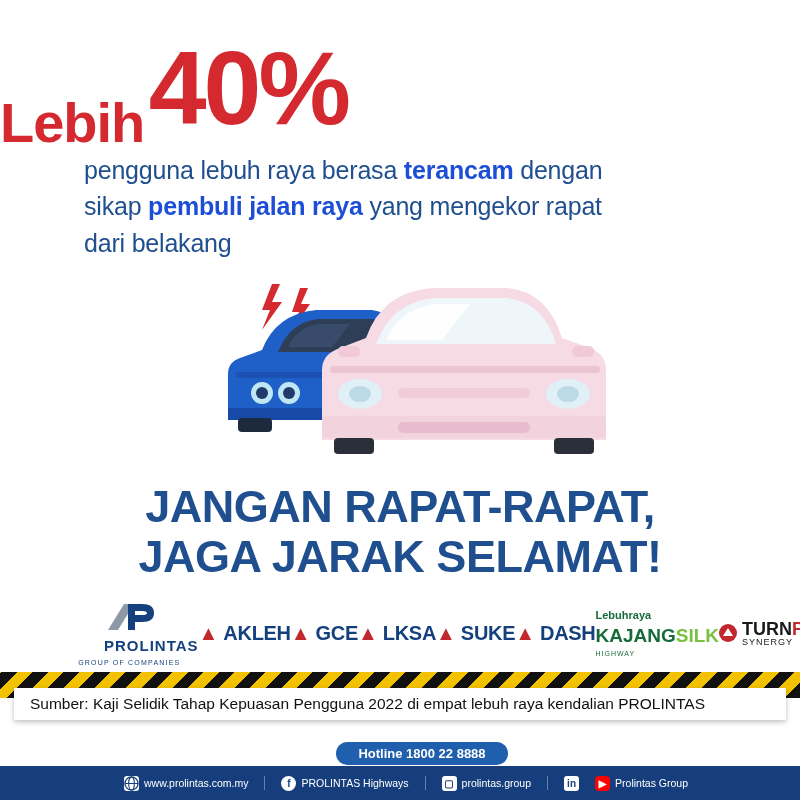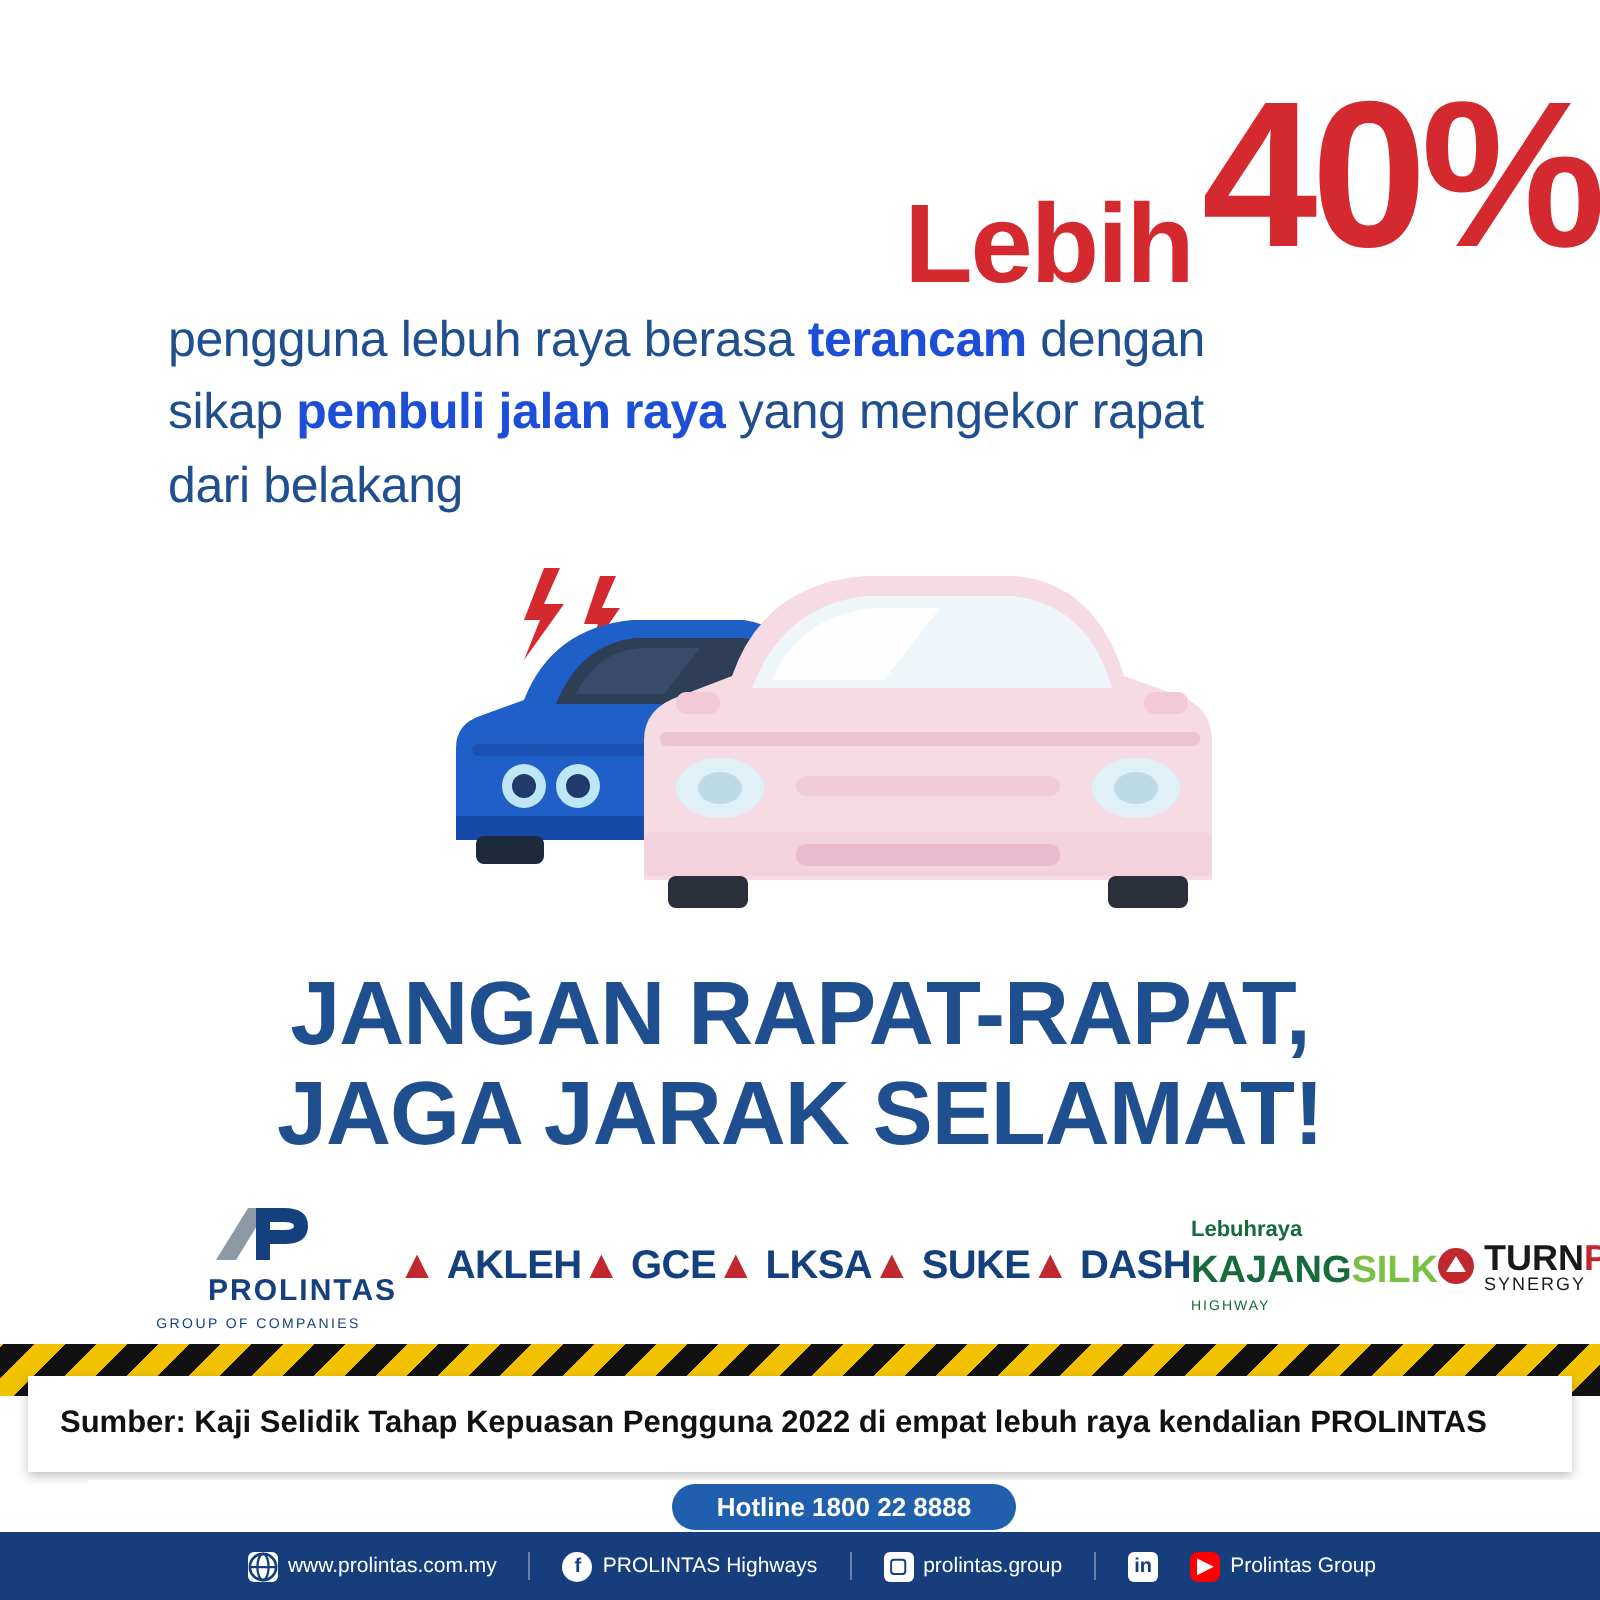--- a/index.html
+++ b/index.html
@@ -12,21 +12,21 @@
   #poster {
     position: relative;
     width: 800px; height: 800px;
     background: #ffffff;
   }
 
   
   .headline {
     position: absolute;
     top: 36px; left: 0; right: 0;
-    text-align: right;
+    text-align: left;
     line-height: 1;
   }
   .headline .lebih {
     font-size: 56px;
     font-weight: bold;
     color: #d42a2f;
     letter-spacing: -1px;
     vertical-align: -18px;
   }
   .headline .pct {
@@ -113,28 +113,28 @@
       #111 0px, #111 11px,
       #f2c200 11px, #f2c200 22px
     );
   }
 
   
   .source {
     position: absolute;
     top: 688px;
     left: 14px; right: 14px;
-    height: 48px;
+    height: 32px;
     background: #ffffff;
     box-shadow: 0 2px 5px rgba(0,0,0,.25);
     display: flex;
     align-items: center;
     padding-left: 16px;
     font-size: 15.5px;
-    font-weight: bold;
+    font-weight: normal;
     color: #111;
   }
 
   
   .hotline-band {
     position: absolute;
     top: 740px; left: 0; right: 0;
     height: 26px;
     background: #ffffff;
     display: flex; align-items: center; justify-content: center; margin-left: 44px;

